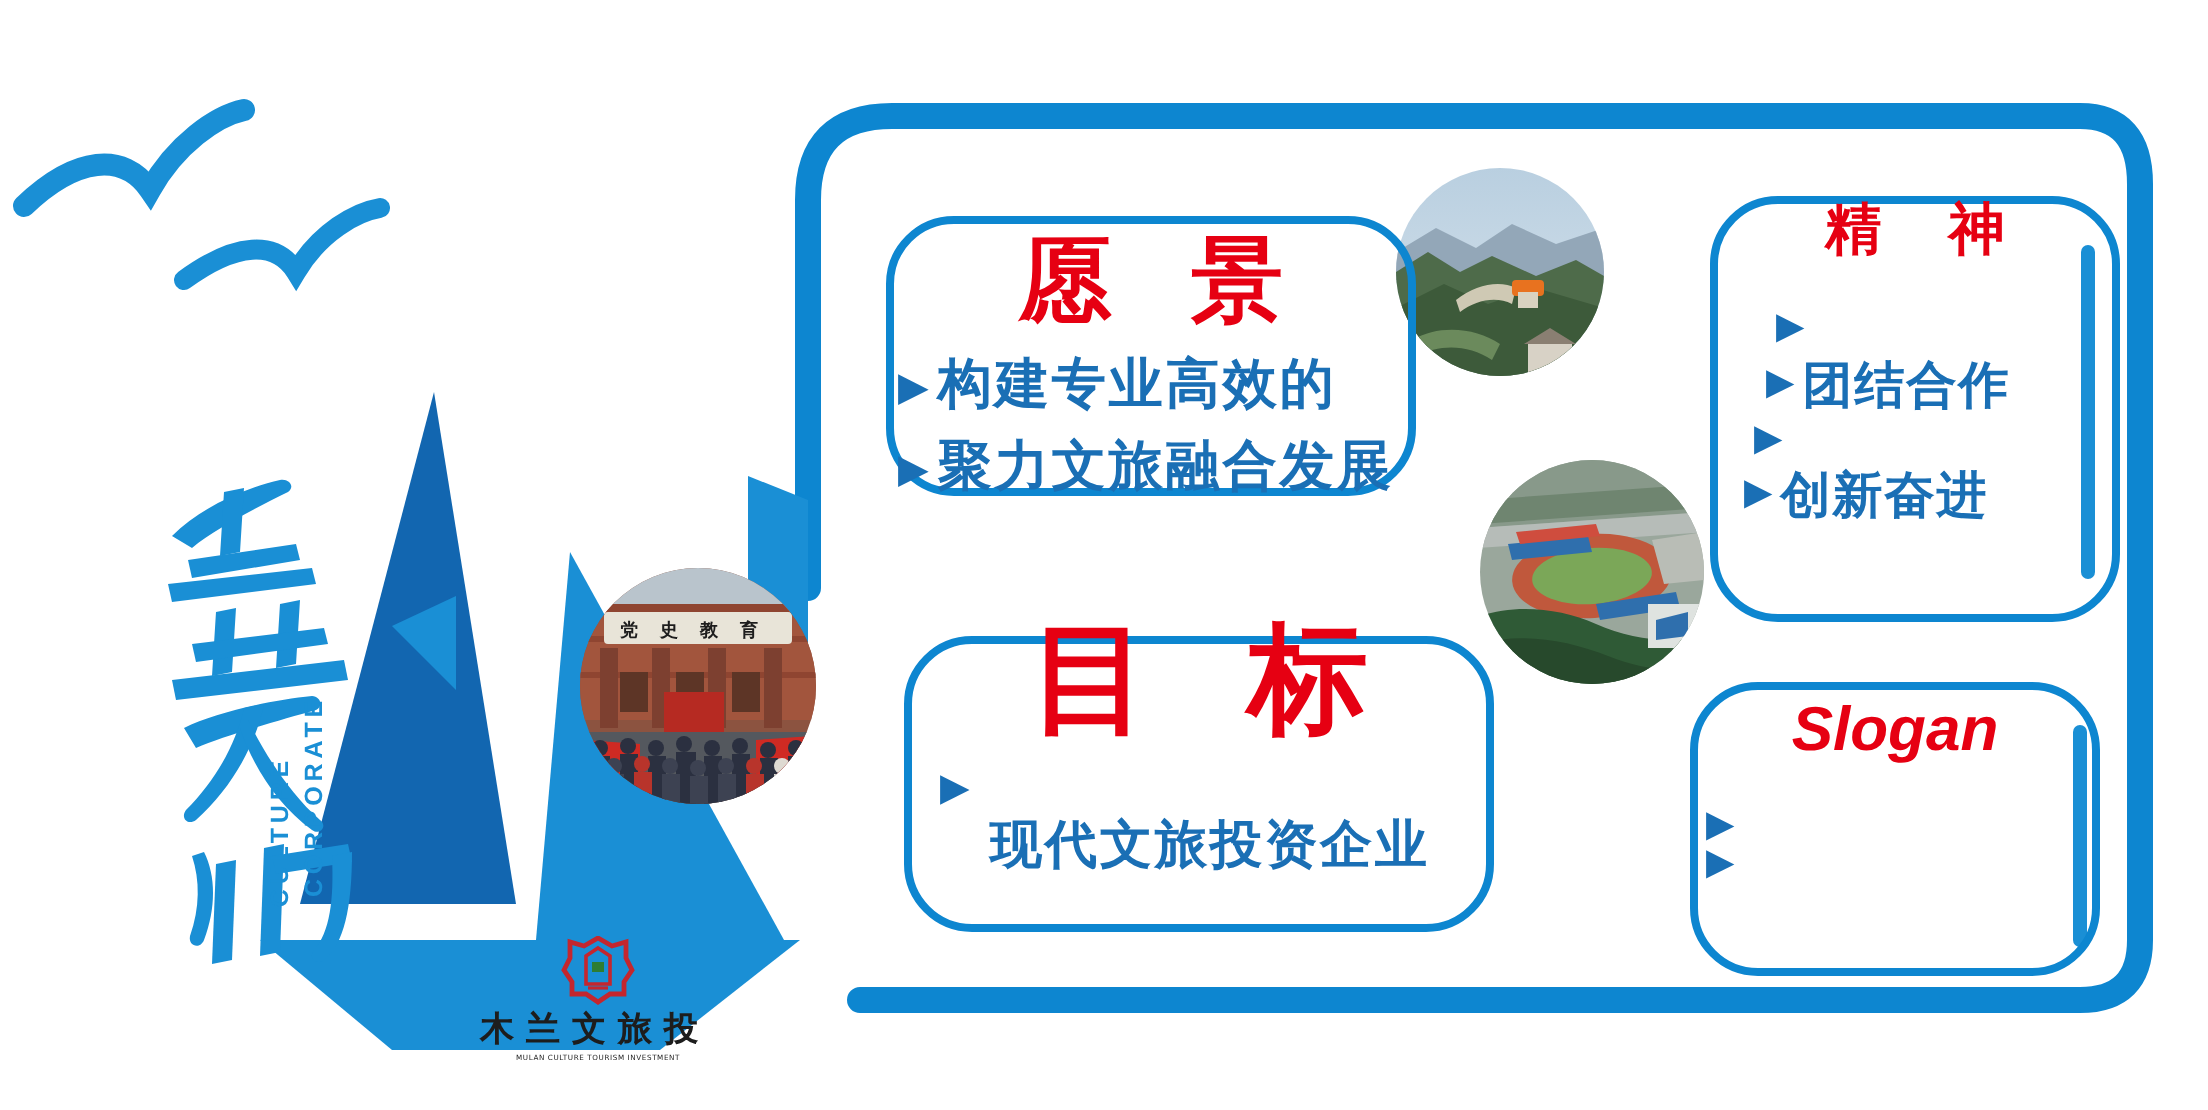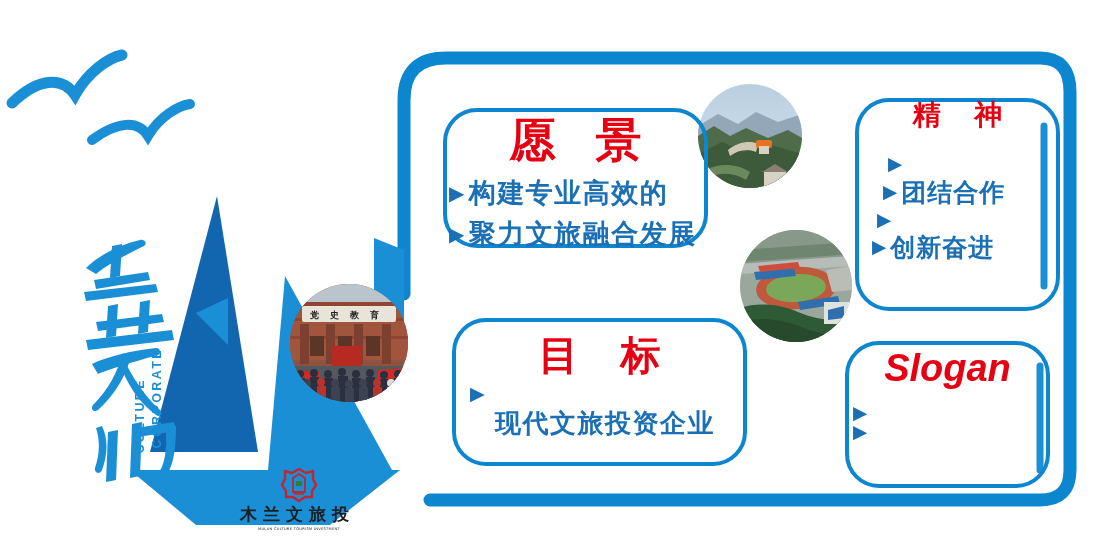--- a/index.html
+++ b/index.html
@@ -75,27 +75,27 @@
     left: 443px; top: 110px; width: 265px;
     font-size: 46px; letter-spacing: 12px;
     text-indent: 12px;
   }
   #title-spirit {
     left: 855px; top: 96px; width: 205px;
     font-size: 28px; letter-spacing: 12px;
     text-indent: 12px;
   }
   #title-goal {
-    left: 452px; top: 328px; width: 295px;
-    font-size: 40px; letter-spacing: 14px;
+    left: 452px; top: 300px; width: 295px;
+    font-size: 60px; letter-spacing: 14px;
     text-indent: 14px;
   }
   #title-slogan {
     left: 845px; top: 347px; width: 205px;
-    font-size: 38px; letter-spacing: 0px;
+    font-size: 31px; letter-spacing: 0px;
     font-family: "Liberation Sans", sans-serif;
     font-style: italic;
   }
 
   .card-body {
     position: absolute;
     color: #1a6fb5;
     font-weight: bold;
     font-family: "DejaVu Sans", sans-serif;
     white-space: nowrap;

